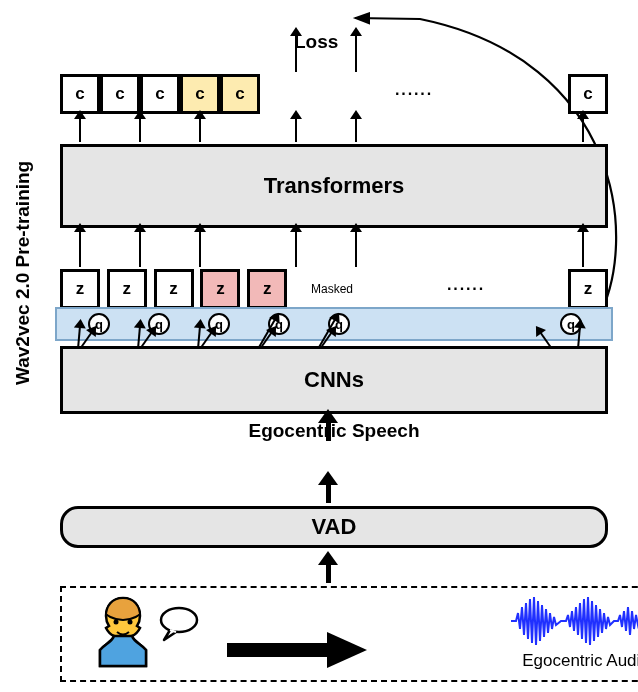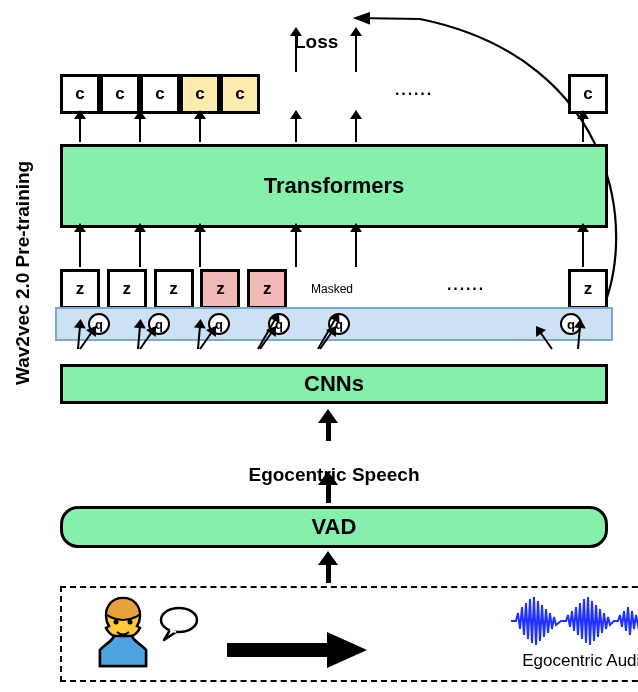--- a/index.html
+++ b/index.html
@@ -51,21 +51,21 @@
     background: #fff;
   }
   .small-box.yellow { background: #FDEBB0; }
   .small-box.red { background: #F2B9B8; }
   .dots { font-weight: 700; letter-spacing: 1px; text-align: center; flex: 1; }
   .big-box {
     border: 3px solid #000;
     text-align: center;
     font-weight: 700;
     font-size: 22px;
-    background: #86efac;
+    background: #e5e5e5;
     display: flex;
     align-items: center;
     justify-content: center;
   }
   .mid-label {
     font-weight: 700;
     font-size: 19px;
     text-align: center;
   }
   .dashed-box {
@@ -214,27 +214,27 @@
 <div class="diag-arrow" style="left:140px; top:348px; width:26px; transform:rotate(-55deg);"></div>
 <div class="diag-arrow" style="left:198px; top:348px; width:28px; transform:rotate(-85deg);"></div>
 <div class="diag-arrow" style="left:200px; top:348px; width:26px; transform:rotate(-55deg);"></div>
 <div class="diag-arrow" style="left:258px; top:348px; width:40px; transform:rotate(-60deg);"></div>
 <div class="diag-arrow" style="left:260px; top:348px; width:26px; transform:rotate(-55deg);"></div>
 <div class="diag-arrow" style="left:318px; top:348px; width:40px; transform:rotate(-60deg);"></div>
 <div class="diag-arrow" style="left:320px; top:348px; width:26px; transform:rotate(-55deg);"></div>
 <div class="diag-arrow" style="left:578px; top:348px; width:28px; transform:rotate(-85deg);"></div>
 <div class="diag-arrow" style="left:552px; top:348px; width:26px; transform:rotate(-125deg);"></div>
 
-<div class="stage big-box" style="top:364px; height:40px;">CNNs</div>
+<div class="stage big-box" style="top:346px; height:68px;">CNNs</div>
 
 <div class="big-up-col" style="left:318px; top:409px;">
   <div class="big-up-head"></div>
   <div class="big-up-stem" style="height:18px;"></div>
 </div>
-<div class="stage mid-label" style="top:420px;margin-top:44px;">Egocentric Speech</div>
+<div class="stage mid-label" style="top:420px;">Egocentric Speech</div>
 
 <div class="big-up-col" style="left:318px; top:471px;">
   <div class="big-up-head"></div>
   <div class="big-up-stem" style="height:18px;"></div>
 </div>
 
 <div class="stage big-box" style="top:506px; height:42px;border-radius:18px;">VAD</div>
 
 <div class="big-up-col" style="left:318px; top:551px;">
   <div class="big-up-head"></div>

